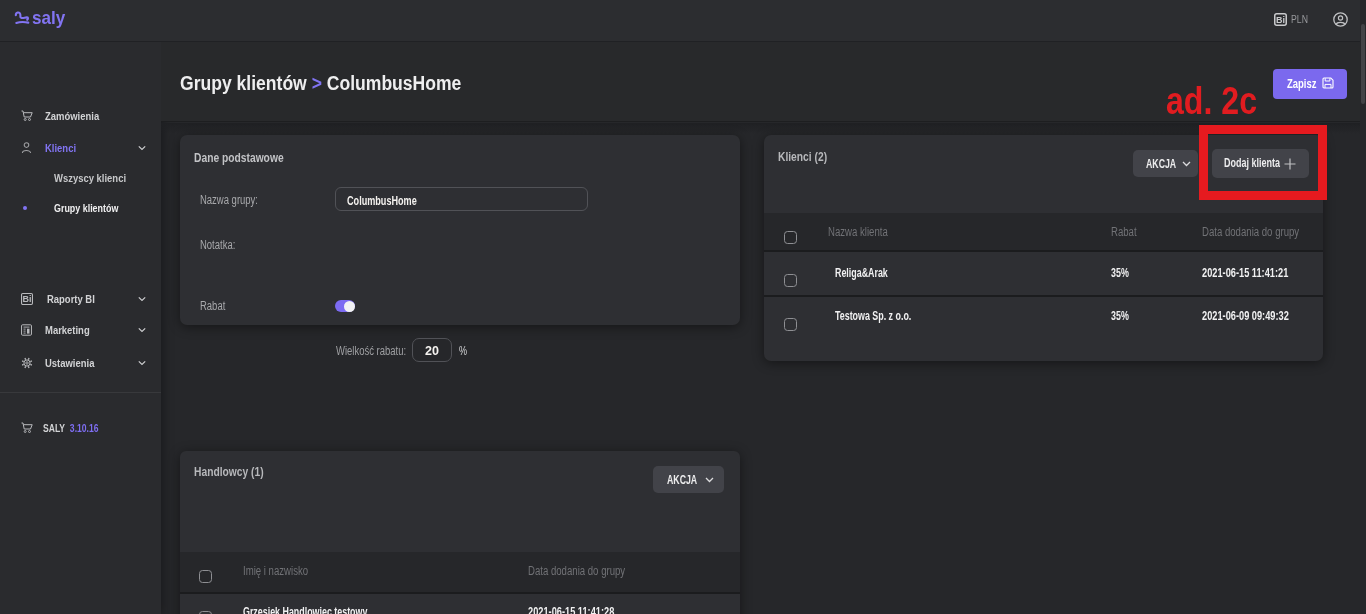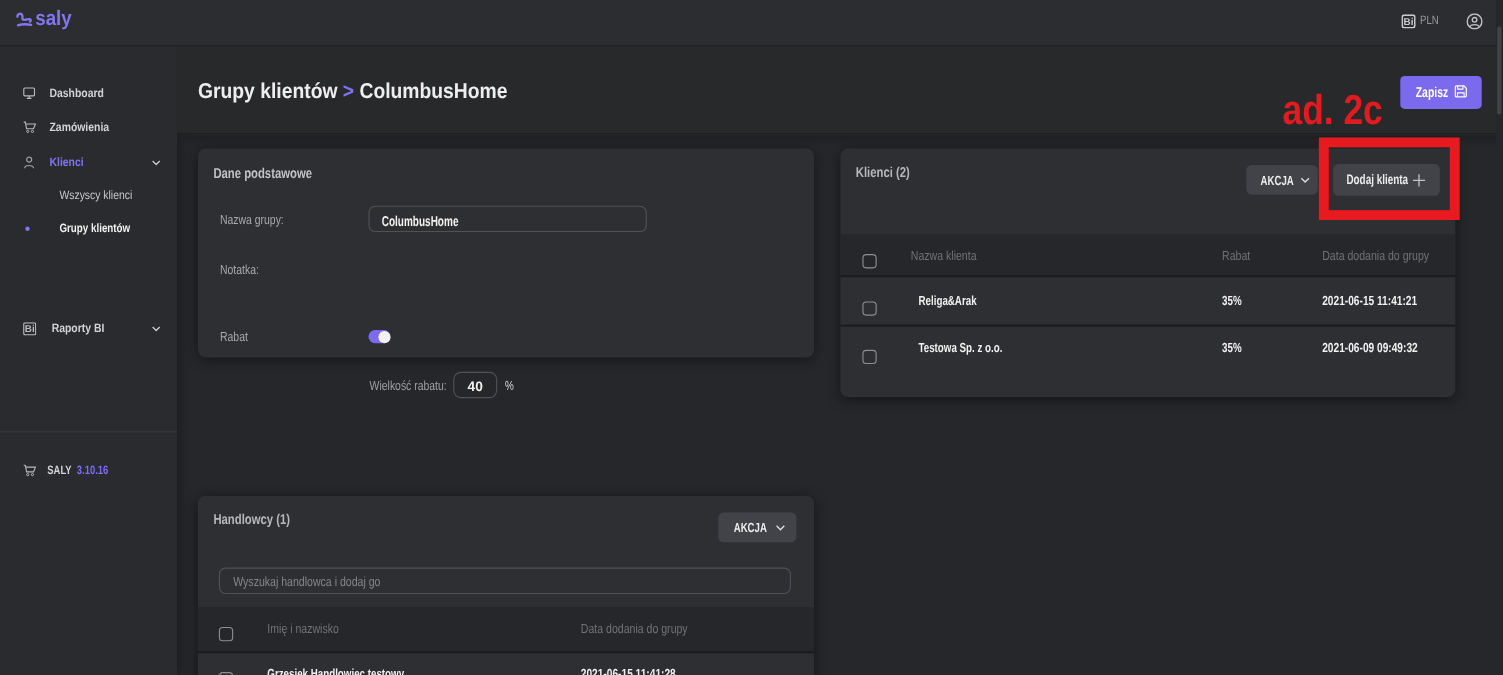--- a/index.html
+++ b/index.html
@@ -35,62 +35,77 @@
   </svg>
   <div class="tx" style="left:1291px;top:13px;font-size:11px;color:#98999c;transform:scaleX(0.79);">PLN</div>
   <svg class="abs" style="left:1333px;top:12px;" width="15" height="15" viewBox="0 0 15 15">
     <circle cx="7.5" cy="7.5" r="6.7" fill="none" stroke="#c2c3c5" stroke-width="1.3"></circle>
     <circle cx="7.5" cy="6" r="2.1" fill="none" stroke="#c2c3c5" stroke-width="1.2"></circle>
     <path d="M3.2 12.4 C4 9.8 11 9.8 11.8 12.4" fill="none" stroke="#c2c3c5" stroke-width="1.2"></path>
   </svg>
 </div>
 
 <div class="abs" style="left:0;top:42px;width:161px;height:572px;background:#2a2b2e;box-shadow:2px 0 10px rgba(0,0,0,0.35);z-index:2;">
-  <div class="mitem" style="top:27.5px;">
-    <svg class="ic" width="11" height="12" viewBox="0 0 11 12">
-        <rect x="0.6" y="1" width="9.8" height="7.2" rx="1" fill="none" stroke="#b9babd" stroke-width="1.1"></rect>
-        <path d="M5.5 8.2 L5.5 10.2 M3.4 10.4 L7.6 10.4" stroke="#b9babd" stroke-width="1.1" fill="none"></path>
-      </svg>
-    <span class="txt">Dashboard</span>
-  </div>
   <div class="mitem" style="top:59px;">
     <svg class="ic" width="12" height="12" viewBox="0 0 12 12">
         <path d="M0.5 1 H2 L3.2 7 H9.5 L11.2 2.7 H2.6" fill="none" stroke="#b9babd" stroke-width="1"></path>
         <circle cx="4.2" cy="9.5" r="1" fill="none" stroke="#b9babd" stroke-width="0.9"></circle>
         <circle cx="8.5" cy="9.5" r="1" fill="none" stroke="#b9babd" stroke-width="0.9"></circle>
       </svg>
     <span class="txt">Zamówienia</span>
   </div>
   <div class="mitem" style="top:91px;color:#8174f2;">
     <svg class="ic" width="11" height="12" viewBox="0 0 11 12">
         <circle cx="5.5" cy="3.1" r="2.3" fill="none" stroke="#9fa0a3" stroke-width="1.05"></circle>
         <path d="M1.4 11 C1.4 7.6 9.6 7.6 9.6 11" fill="none" stroke="#9fa0a3" stroke-width="1.05"></path>
       </svg>
     <span class="txt">Klienci</span>
     <svg class="chev" width="8" height="5" viewBox="0 0 8 5">
         <path d="M0.8 0.8 L4 4 L7.2 0.8" fill="none" stroke="#cdced0" stroke-width="1.2"></path>
       </svg>
   </div>
-  <div class="mitem" style="top:121px;font-weight:normal;color:#c7c8ca;">
+  <div class="mitem" style="top:121px;font-weight:bold;color:#c7c8ca;">
       <span class="txt" style="left:53.5px;">Wszyscy klienci</span>
     </div>
   <div class="mitem" style="top:150.5px;color:#f0f0f1;">
     <div class="abs" style="left:23px;top:13px;width:4px;height:4px;border-radius:50%;background:#8174f2;"></div>
     <span class="txt" style="left:53.5px;transform:translateY(-50%) scaleX(0.81);">Grupy klientów</span>
   </div>
   <div class="mitem" style="top:242px;">
     <svg class="ic" width="12" height="12" viewBox="0 0 12 12">
         <rect x="0.55" y="0.55" width="10.9" height="10.9" rx="1.2" fill="none" stroke="#b9babd" stroke-width="1.1"></rect>
         <text x="6" y="9.2" font-size="9" font-weight="bold" fill="#b9babd" text-anchor="middle" font-family="Liberation Sans">Bi</text>
       </svg>
     <span class="txt" style="left:47px;">Raporty BI</span>
     <svg class="chev" width="8" height="5" viewBox="0 0 8 5">
         <path d="M0.8 0.8 L4 4 L7.2 0.8" fill="none" stroke="#cdced0" stroke-width="1.2"></path>
       </svg>
   </div>
+  <div class="mitem" style="top:273px;">
+    <svg class="ic" width="11" height="12" viewBox="0 0 11 12">
+        <rect x="0.55" y="0.8" width="9.9" height="10.4" rx="1" fill="none" stroke="#b9babd" stroke-width="1"></rect>
+        <path d="M2.5 3.1 L8.5 3.1 M2.5 5.1 L4.6 5.1 M2.5 7.1 L4.6 7.1 M2.5 9.1 L4.6 9.1" stroke="#b9babd" stroke-width="0.9" fill="none"></path>
+        <rect x="6" y="4.7" width="2.5" height="4.9" fill="#b9babd"></rect>
+      </svg>
+    <span class="txt">Marketing</span>
+    <svg class="chev" width="8" height="5" viewBox="0 0 8 5">
+        <path d="M0.8 0.8 L4 4 L7.2 0.8" fill="none" stroke="#cdced0" stroke-width="1.2"></path>
+      </svg>
+  </div>
+  <div class="mitem" style="top:305.5px;">
+    <svg class="ic" width="12" height="12" viewBox="0 0 12 12">
+        <circle cx="6" cy="6" r="3.1" fill="none" stroke="#b9babd" stroke-width="1"></circle>
+        <circle cx="6" cy="6" r="1.2" fill="none" stroke="#b9babd" stroke-width="0.9"></circle>
+        <path d="M9.33 7.38 L10.90 8.03 M7.38 9.33 L8.03 10.90 M4.62 9.33 L3.97 10.90 M2.67 7.38 L1.10 8.03 M2.67 4.62 L1.10 3.97 M4.62 2.67 L3.97 1.10 M7.38 2.67 L8.03 1.10 M9.33 4.62 L10.90 3.97" stroke="#b9babd" stroke-width="1.3" fill="none"></path>
+      </svg>
+    <span class="txt">Ustawienia</span>
+    <svg class="chev" width="8" height="5" viewBox="0 0 8 5">
+        <path d="M0.8 0.8 L4 4 L7.2 0.8" fill="none" stroke="#cdced0" stroke-width="1.2"></path>
+      </svg>
+  </div>
   <div class="abs" style="left:0;top:350px;width:161px;height:1px;background:#38393c;"></div>
   <div class="mitem" style="top:371px;">
     <svg class="ic" width="12" height="12" viewBox="0 0 12 12">
         <path d="M0.5 1 H2 L3.2 7 H9.5 L11.2 2.7 H2.6" fill="none" stroke="#b9babd" stroke-width="1"></path>
         <circle cx="4.2" cy="9.5" r="1" fill="none" stroke="#b9babd" stroke-width="0.9"></circle>
         <circle cx="8.5" cy="9.5" r="1" fill="none" stroke="#b9babd" stroke-width="0.9"></circle>
       </svg>
     <span class="txt" style="left:42.5px;transform:translateY(-50%) scaleX(0.78);">SALY&nbsp; <span style="color:#7e6ef2;">3.10.16</span></span>
   </div>
 </div>
@@ -113,21 +128,21 @@
   <div class="abs" style="left:155px;top:52px;width:253px;height:24px;border:1px solid #515257;border-radius:6px;">
     <div class="tx" style="left:11px;top:4.5px;font-size:13px;font-weight:bold;color:#f4f2ef;transform:scaleX(0.70);">ColumbusHome</div>
   </div>
   <div class="tx lbl" style="left:20px;top:103px;">Notatka:</div>
   <div class="tx lbl" style="left:20px;top:163.5px;">Rabat</div>
   <div class="abs" style="left:155px;top:165px;width:20px;height:12px;border-radius:6px;background:#7c6bf2;">
     <div class="abs" style="right:0.5px;top:0.5px;width:11px;height:11px;border-radius:50%;background:#f2f2f4;"></div>
   </div>
   <div class="tx lbl" style="left:155.8px;top:208.6px;color:#9fa0a3;">Wielkość rabatu:</div>
   <div class="abs" style="left:232px;top:203px;width:40px;height:24px;border:1px solid #515257;border-radius:7px;">
-    <div class="abs" style="left:0;right:0;top:5px;text-align:center;font-size:12.5px;font-weight:bold;color:#f4f2ef;">40</div>
+    <div class="abs" style="left:0;right:0;top:5px;text-align:center;font-size:12.5px;font-weight:bold;color:#f4f2ef;">20</div>
   </div>
   <div class="tx" style="left:278.5px;top:208.6px;font-size:12px;color:#d6d7d9;transform:scaleX(0.75);">%</div>
 </div>
 
 <div class="card" style="left:764px;top:135px;width:559px;height:226px;">
   <div class="tx" style="left:14px;top:14px;font-size:13px;font-weight:bold;color:#b7b8bb;transform:scaleX(0.79);">Klienci (2)</div>
   <div class="btn-gray" style="left:369px;top:15px;width:65px;height:27px;">
     <div class="tx" style="left:13px;top:6.5px;font-size:12px;font-weight:bold;color:#ececed;transform:scaleX(0.73);">AKCJA</div>
     <svg class="abs" style="left:49px;top:11px;" width="9" height="6" viewBox="0 0 9 6">
         <path d="M1 1 L4.5 4.5 L8 1" fill="none" stroke="#dcdcde" stroke-width="1.3"></path>
@@ -160,23 +175,20 @@
 </div>
 
 <div class="card" style="left:180px;top:415px;width:560px;height:199px;border-radius:6px 6px 0 0;margin-top:36px;">
   <div class="tx" style="left:14px;top:13px;font-size:13px;font-weight:bold;color:#b7b8bb;transform:scaleX(0.79);">Handlowcy (1)</div>
   <div class="btn-gray" style="left:473px;top:15px;width:71px;height:27px;">
     <div class="tx" style="left:14.3px;top:6.5px;font-size:12px;font-weight:bold;color:#ececed;transform:scaleX(0.73);">AKCJA</div>
     <svg class="abs" style="left:51.6px;top:11px;" width="9" height="6" viewBox="0 0 9 6">
         <path d="M1 1 L4.5 4.5 L8 1" fill="none" stroke="#dcdcde" stroke-width="1.3"></path>
       </svg>
   </div>
-  <div class="abs" style="left:19px;top:65px;width:520px;height:24px;border:1px solid #515257;border-radius:6px;">
-    <div class="tx" style="left:12px;top:5px;font-size:12px;color:#85868a;transform:scaleX(0.8);">Wyszukaj handlowca i dodaj go</div>
-  </div>
 
   <div class="abs" style="left:0;top:101.4px;right:0;height:97.6px;">
     <div class="abs" style="left:0;right:0;top:0;height:39.3px;background:#26272a;"></div>
     <div class="cb" style="left:19px;top:17.6px;"></div>
     <div class="tx ghead" style="left:62.6px;top:12px;">Imię i nazwisko</div>
     <div class="tx ghead" style="left:348px;top:12px;">Data dodania do grupy</div>
     <div class="sep" style="top:39.3px;"></div>
     <div class="cb" style="left:19px;top:58.5px;"></div>
     <div class="tx gtxt" style="left:62.6px;top:52.4px;">Grzesiek Handlowiec testowy</div>
     <div class="tx gtxt" style="left:348px;top:52.4px;transform:scaleX(0.77);">2021-06-15 11:41:28</div>

